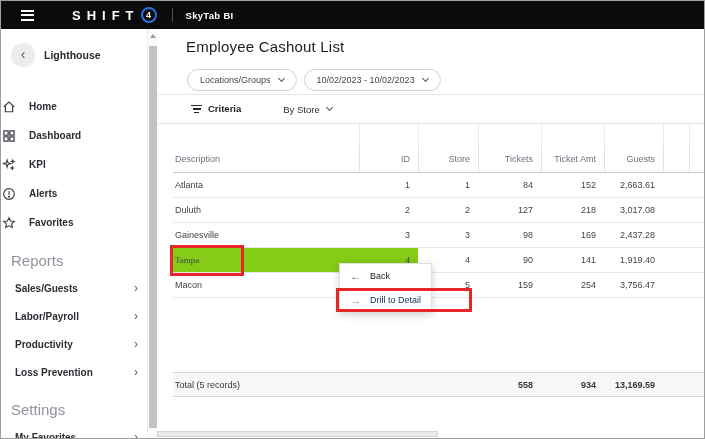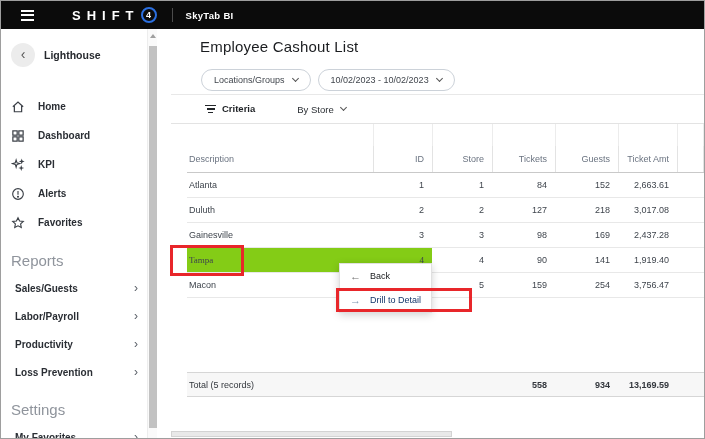--- a/index.html
+++ b/index.html
@@ -23,39 +23,39 @@
   .page-body { display:flex; height:409px; }
 
   
   .sidebar { width:146px; background:#fff; padding-top:14px; flex:none; }
   .lighthouse { display:flex; align-items:center; padding-left:10px; }
   .back-btn { width:24px; height:24px; border-radius:50%; background:#ececec;
     display:flex; align-items:center; justify-content:center; cursor:pointer; }
   .back-ch { font-size:14px; color:#555; line-height:1; margin-top:-2px; }
   .lighthouse-label { margin-left:9px; font-size:10.5px; font-weight:700; color:#26292e; }
   .nav { margin-top:25px; }
-  .nav-item { display:flex; align-items:center; height:29px; padding-left:10px; cursor:pointer; }
+  .nav-item { display:flex; align-items:center; height:29px; padding-left:1px; cursor:pointer; }
   .nav-item svg { flex:none; }
   .nav-item .lbl { margin-left:13px; font-size:10px; font-weight:700; color:#2a2e34; }
   .section-label { margin:15px 0 5px 10px; font-size:15px; color:#8f949c; }
   .report-item { display:flex; align-items:center; justify-content:space-between;
     height:28px; padding:0 9px 0 14px; cursor:pointer; }
   .report-item .lbl { font-size:10px; font-weight:700; color:#2a2e34; }
   .chev-right { font-size:12px; color:#5a6068; line-height:1; }
 
   
   .sb-scroll { width:10px; background:#fafafa; border-left:1px solid #ededed;
     position:relative; flex:none; }
   .sb-arrow { position:absolute; top:5px; left:2px; width:0; height:0;
     border-left:3px solid transparent; border-right:3px solid transparent;
     border-bottom:4px solid #a0a0a0; }
   .sb-thumb { position:absolute; top:17px; left:1px; width:8px; height:382px; background:#c2c2c2; }
 
   
-  .main { flex:1; position:relative; background:#fff; min-width:0;margin-left:14px; }
+  .main { flex:1; position:relative; background:#fff; min-width:0; }
   .page-title { margin:9px 0 0 29px; font-size:15px; font-weight:500; color:#1b1d20;
     letter-spacing:.2px; height:20px; }
   .pills { display:flex; gap:7px; margin:11px 0 0 30px; height:22px; }
   .pill { display:flex; align-items:center; gap:8px; border:1px solid #ccd2d9;
     border-radius:12px; background:#fff; padding:0 12px; font-size:9px; color:#41464d;
     font-family:inherit; cursor:pointer; }
   .chev-down { width:5px; height:5px; border-right:1.4px solid #555; border-bottom:1.4px solid #555;
     transform:rotate(45deg); margin-top:-3px; }
   .criteria-band { margin-top:3px; height:30px; border-top:1px solid #e8e8e8;
     border-bottom:1px solid #e3e3e3; display:flex; align-items:center; padding-left:34px; }
@@ -245,22 +245,22 @@
           <div class="cell"></div>
             <div class="cell"></div>
             <div class="cell"></div>
             <div class="cell"></div>
         </div>
         <div class="trow head-row">
           <div class="cell desc">Description</div>
           <div class="cell num">ID</div>
           <div class="cell num">Store</div>
           <div class="cell num">Tickets</div>
+          <div class="cell num">Ticket Amt</div>
           <div class="cell num">Guests</div>
-          <div class="cell num">Ticket Amt</div>
           <div class="cell"></div>
             <div class="cell"></div>
         </div>
 
         <div class="trow data-row">
           <div class="cell desc">Atlanta</div>
           <div class="cell num">1</div>
           <div class="cell num">1</div>
           <div class="cell num">84</div>
           <div class="cell num">152</div>

